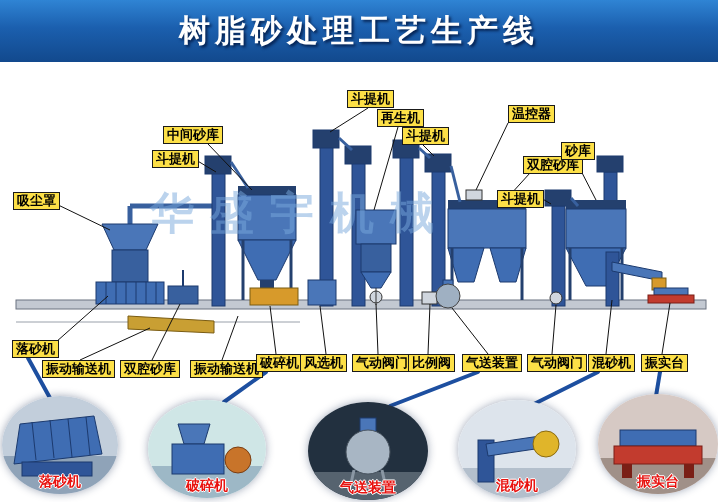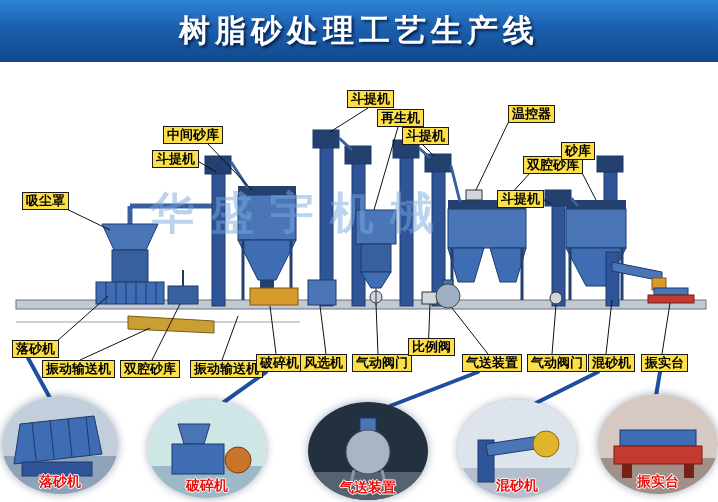--- a/index.html
+++ b/index.html
@@ -195,39 +195,39 @@
       <line x1="660" y1="372" x2="656" y2="396"></line>
     </g>
   </svg>
 
   <div class="watermark">华盛宇机械</div>
 
   <div class="header">
     <div class="title">树脂砂处理工艺生产线</div>
   </div>
 
-  <div class="lbl" style="left:22px;top:192px">吸尘罩</div>
+  <div class="lbl" style="left:13px;top:192px">吸尘罩</div>
   <div class="lbl" style="left:152px;top:150px">斗提机</div>
   <div class="lbl" style="left:163px;top:126px">中间砂库</div>
   <div class="lbl" style="left:347px;top:90px">斗提机</div>
   <div class="lbl" style="left:377px;top:109px">再生机</div>
   <div class="lbl" style="left:402px;top:127px">斗提机</div>
   <div class="lbl" style="left:508px;top:105px">温控器</div>
   <div class="lbl" style="left:523px;top:156px">双腔砂库</div>
   <div class="lbl" style="left:561px;top:142px">砂库</div>
   <div class="lbl" style="left:497px;top:190px">斗提机</div>
 
   <div class="lbl" style="left:12px;top:340px">落砂机</div>
   <div class="lbl" style="left:42px;top:360px">振动输送机</div>
   <div class="lbl" style="left:120px;top:360px">双腔砂库</div>
   <div class="lbl" style="left:190px;top:360px">振动输送机</div>
   <div class="lbl" style="left:256px;top:354px">破碎机</div>
   <div class="lbl" style="left:300px;top:354px">风选机</div>
   <div class="lbl" style="left:352px;top:354px">气动阀门</div>
-  <div class="lbl" style="left:408px;top:338px">比例阀</div>
+  <div class="lbl" style="left:408px;top:354px">比例阀</div>
   <div class="lbl" style="left:462px;top:354px">气送装置</div>
   <div class="lbl" style="left:527px;top:354px">气动阀门</div>
   <div class="lbl" style="left:588px;top:354px">混砂机</div>
   <div class="lbl" style="left:641px;top:354px">振实台</div>
 
   <div class="inset" style="left:2px;top:396px;width:116px;height:98px">
     <svg width="116" height="98" viewBox="0 0 116 98">
       <rect width="116" height="98" fill="#c2cedb"></rect>
       <rect y="60" width="116" height="38" fill="#8fa3b8"></rect>
       <polygon points="18,28 92,20 100,58 12,68" fill="#3f6db3" stroke="#1c3a6e"></polygon>

